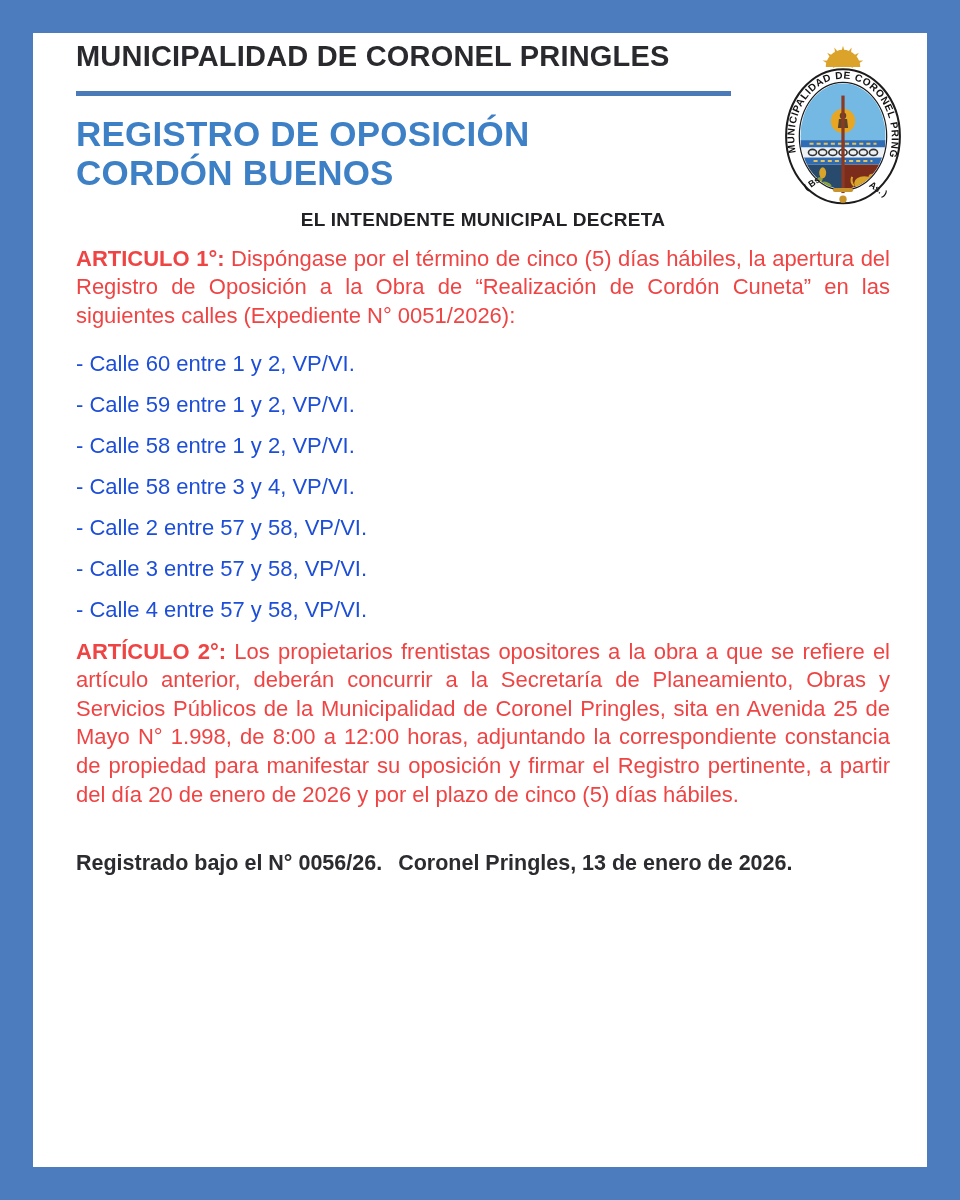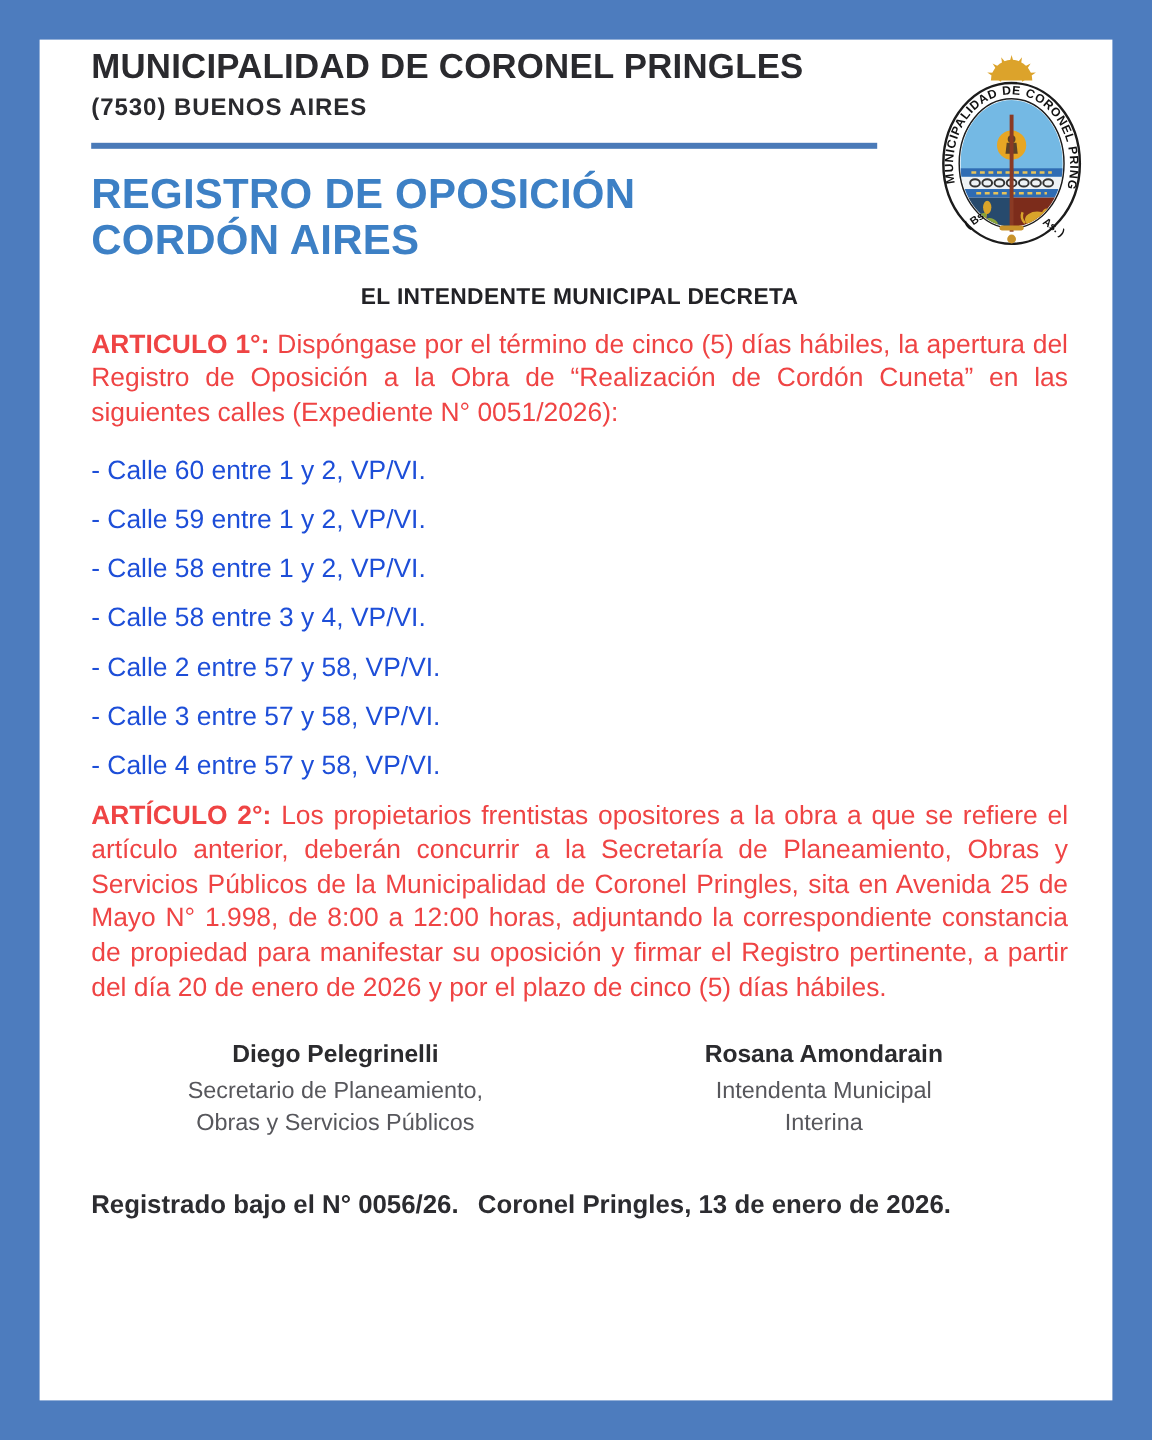--- a/index.html
+++ b/index.html
@@ -59,21 +59,20 @@
   .footerline .date { font-weight:600;margin-left:10px; }
 </style>
 </head>
 <body>
 
 <div class="frame">
   <div class="sheet">
 
     <div>
       <h1 class="muni-title">MUNICIPALIDAD DE CORONEL PRINGLES</h1>
-      <div class="muni-sub">(7530) BUENOS AIRES</div>
       <div class="divider"></div>
     </div>
 
     <div class="seal">
       <svg viewBox="0 0 126 160" width="128" height="164">
         <defs>
           <path id="arcTop" d="M 17 110 A 48 58 0 1 1 109 110" fill="none"></path>
           <clipPath id="shieldClip">
               <ellipse cx="63" cy="92" rx="42" ry="52"></ellipse>
             </clipPath>
@@ -152,52 +151,36 @@
         <g>
           <rect x="61.4" y="52" width="3.2" height="96" fill="#8a3a24"></rect>
           <rect x="53" y="143" width="20" height="4" rx="2" fill="#c9932b"></rect>
           <circle cx="63" cy="154" r="3.6" fill="#c9932b"></circle>
         </g>
       </svg>
     </div>
 
     <h2 class="headline">
       <span>REGISTRO DE OPOSICIÓN</span>
-      <span>CORDÓN AIRES</span>
+      <span>CORDÓN BUENOS</span>
     </h2>
 
     <div class="decreta">EL INTENDENTE MUNICIPAL DECRETA</div>
 
     <p class="article"><span class="lbl">ARTICULO 1°:</span> <span>Dispóngase por el término de cinco (5) días hábiles, la apertura del Registro de Oposición a la Obra de “Realización de Cordón Cuneta” en las siguientes calles (Expediente N° 0051/2026):</span></p>
 
     <ul class="streets">
       <li>- Calle 60 entre 1 y 2, VP/VI.</li>
       <li>- Calle 59 entre 1 y 2, VP/VI.</li>
       <li>- Calle 58 entre 1 y 2, VP/VI.</li>
       <li>- Calle 58 entre 3 y 4, VP/VI.</li>
       <li>- Calle 2 entre 57 y 58, VP/VI.</li>
       <li>- Calle 3 entre 57 y 58, VP/VI.</li>
       <li>- Calle 4 entre 57 y 58, VP/VI.</li>
     </ul>
 
     <p class="article"><span class="lbl">ARTÍCULO 2°:</span> <span>Los propietarios frentistas opositores a la obra a que se refiere el artículo anterior, deberán concurrir a la Secretaría de Planeamiento, Obras y Servicios Públicos de la Municipalidad de Coronel Pringles, sita en Avenida 25 de Mayo N° 1.998, de 8:00 a 12:00 horas, adjuntando la correspondiente constancia de propiedad para manifestar su oposición y firmar el Registro pertinente, a partir del día 20 de enero de 2026 y por el plazo de cinco (5) días hábiles.</span></p>
 
-    <div class="sigs">
-      <div class="sig">
-        <div class="name">Diego Pelegrinelli</div>
-        <div class="role">
-          <div>Secretario de Planeamiento,</div>
-          <div>Obras y Servicios Públicos</div>
-        </div>
-      </div>
-      <div class="sig">
-        <div class="name">Rosana Amondarain</div>
-        <div class="role">
-          <div>Intendenta Municipal</div>
-          <div>Interina</div>
-        </div>
-      </div>
-    </div>
 
     <p class="footerline"><span class="reg">Registrado bajo el N° 0056/26.</span> <span class="date">Coronel Pringles, 13 de enero de 2026.</span></p>
 
   </div>
 </div>
 
 </body></html>

